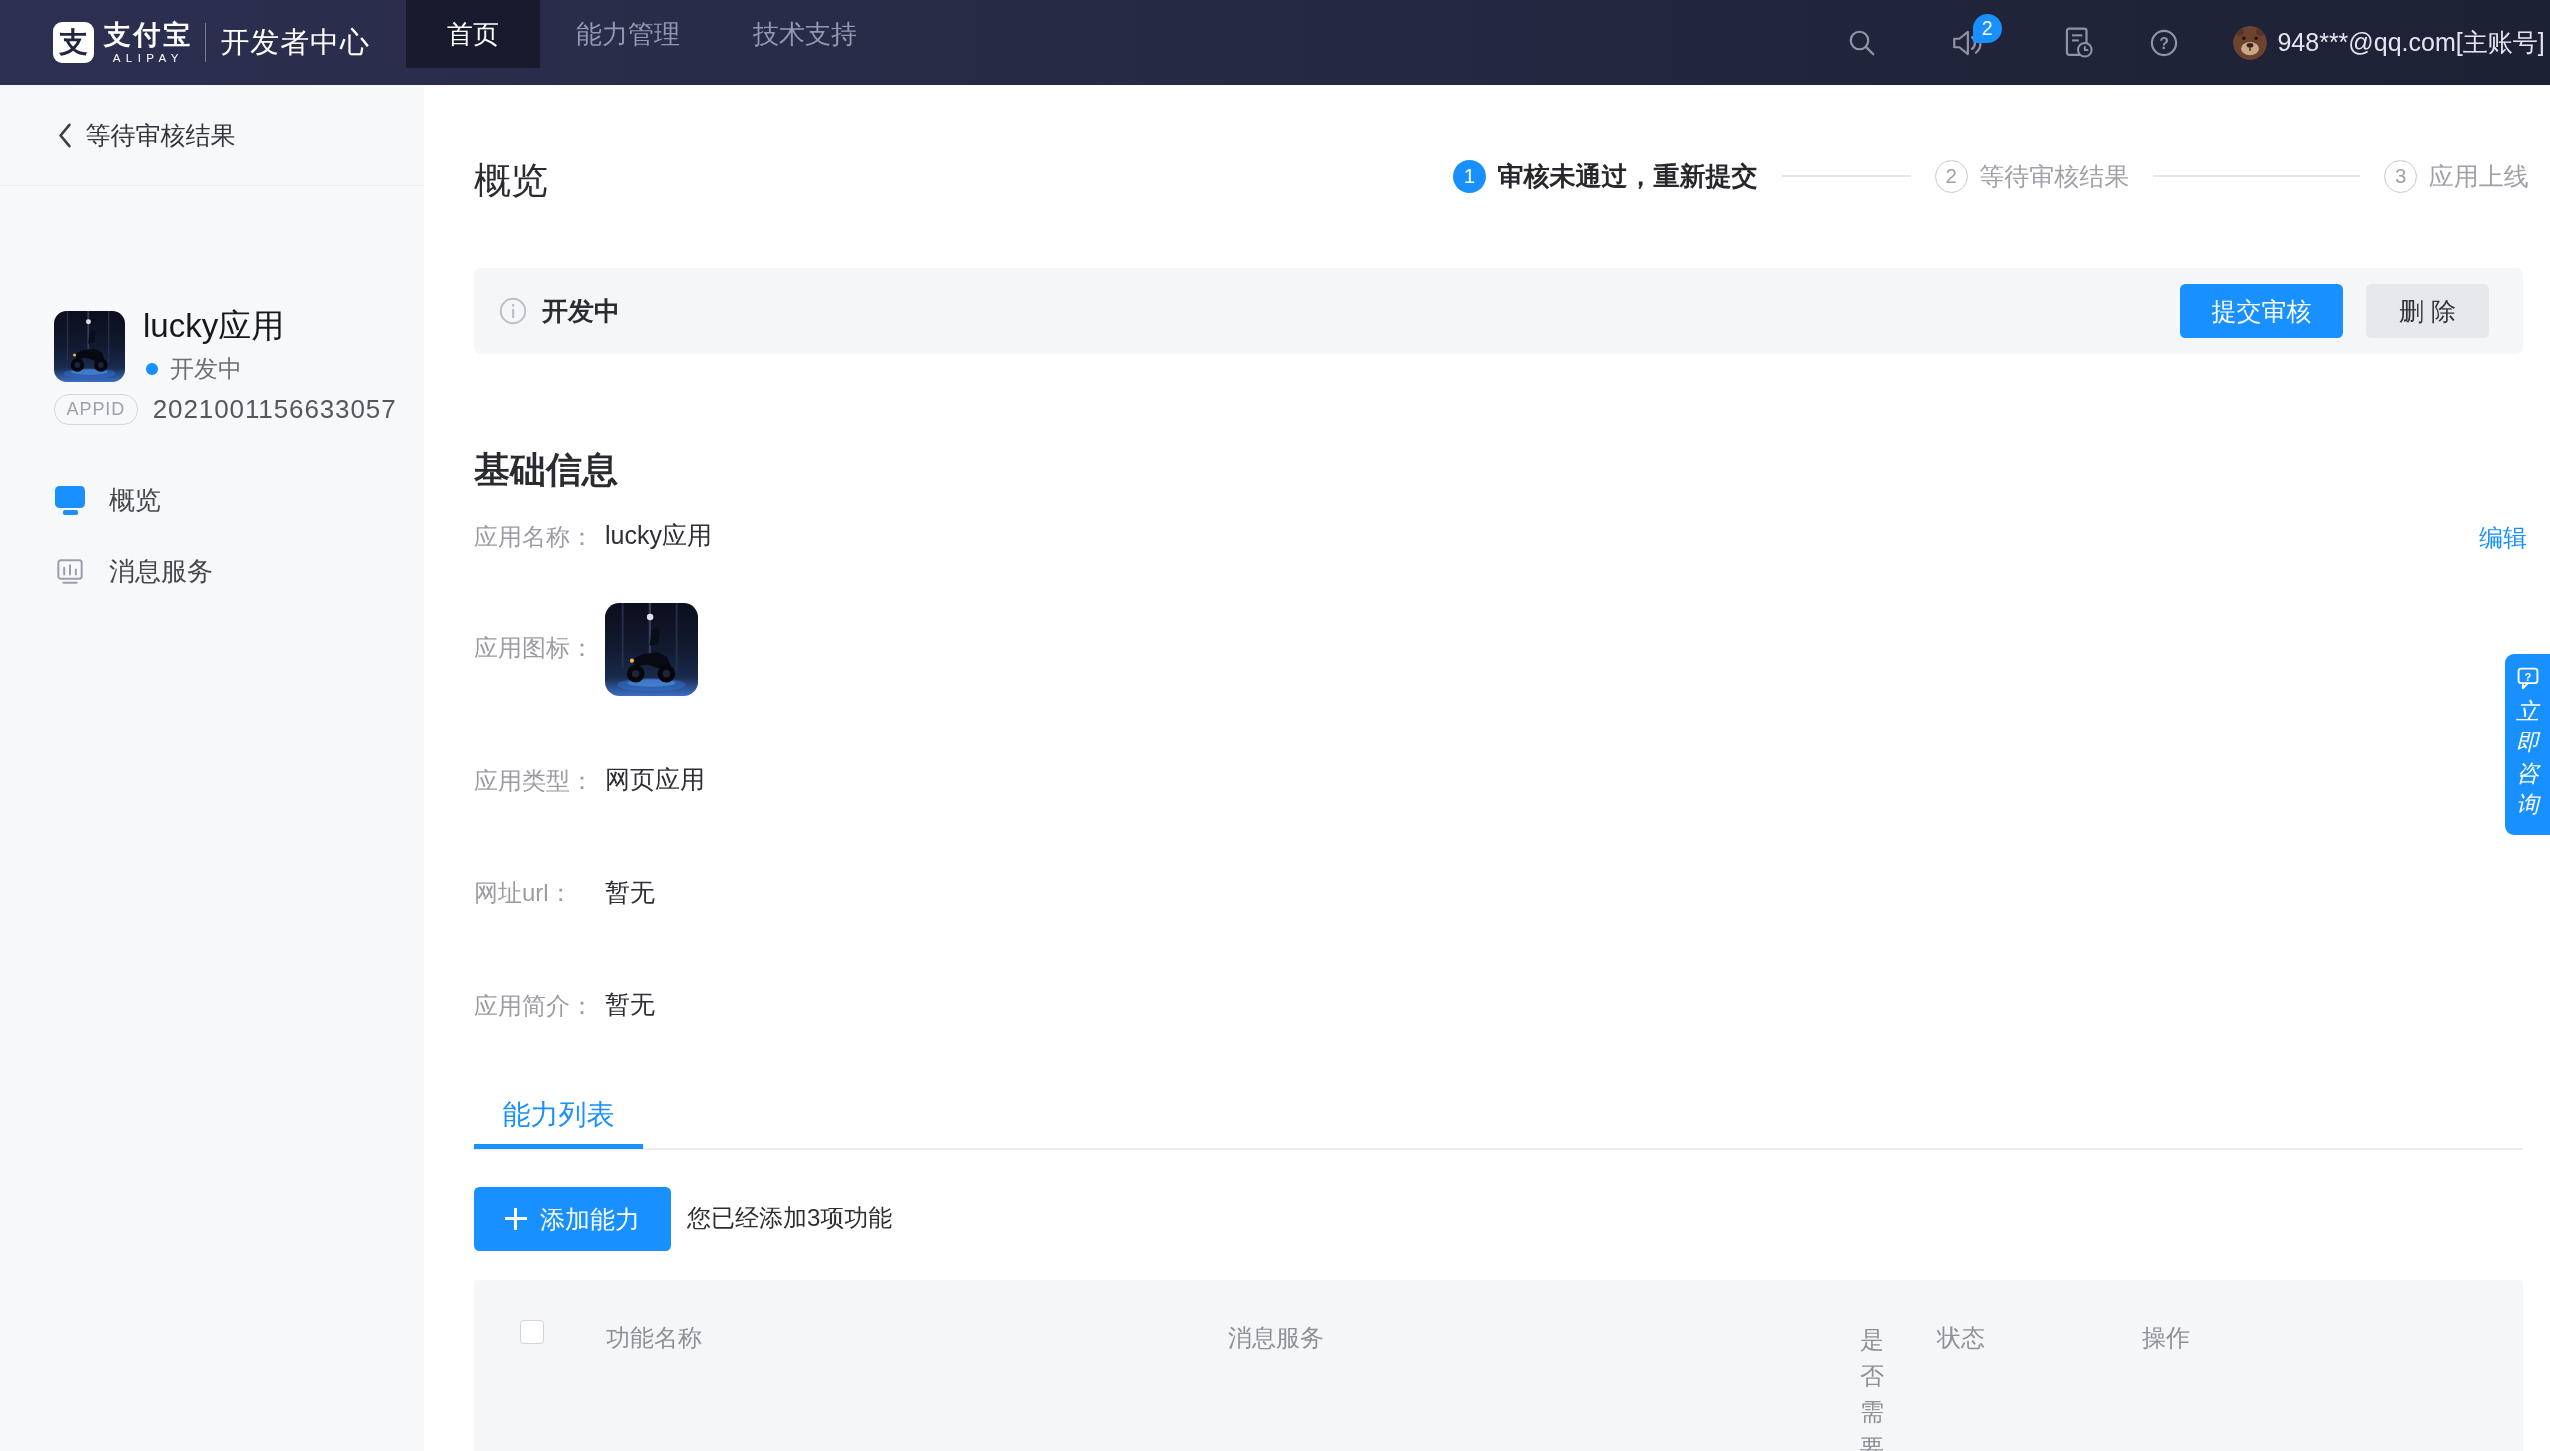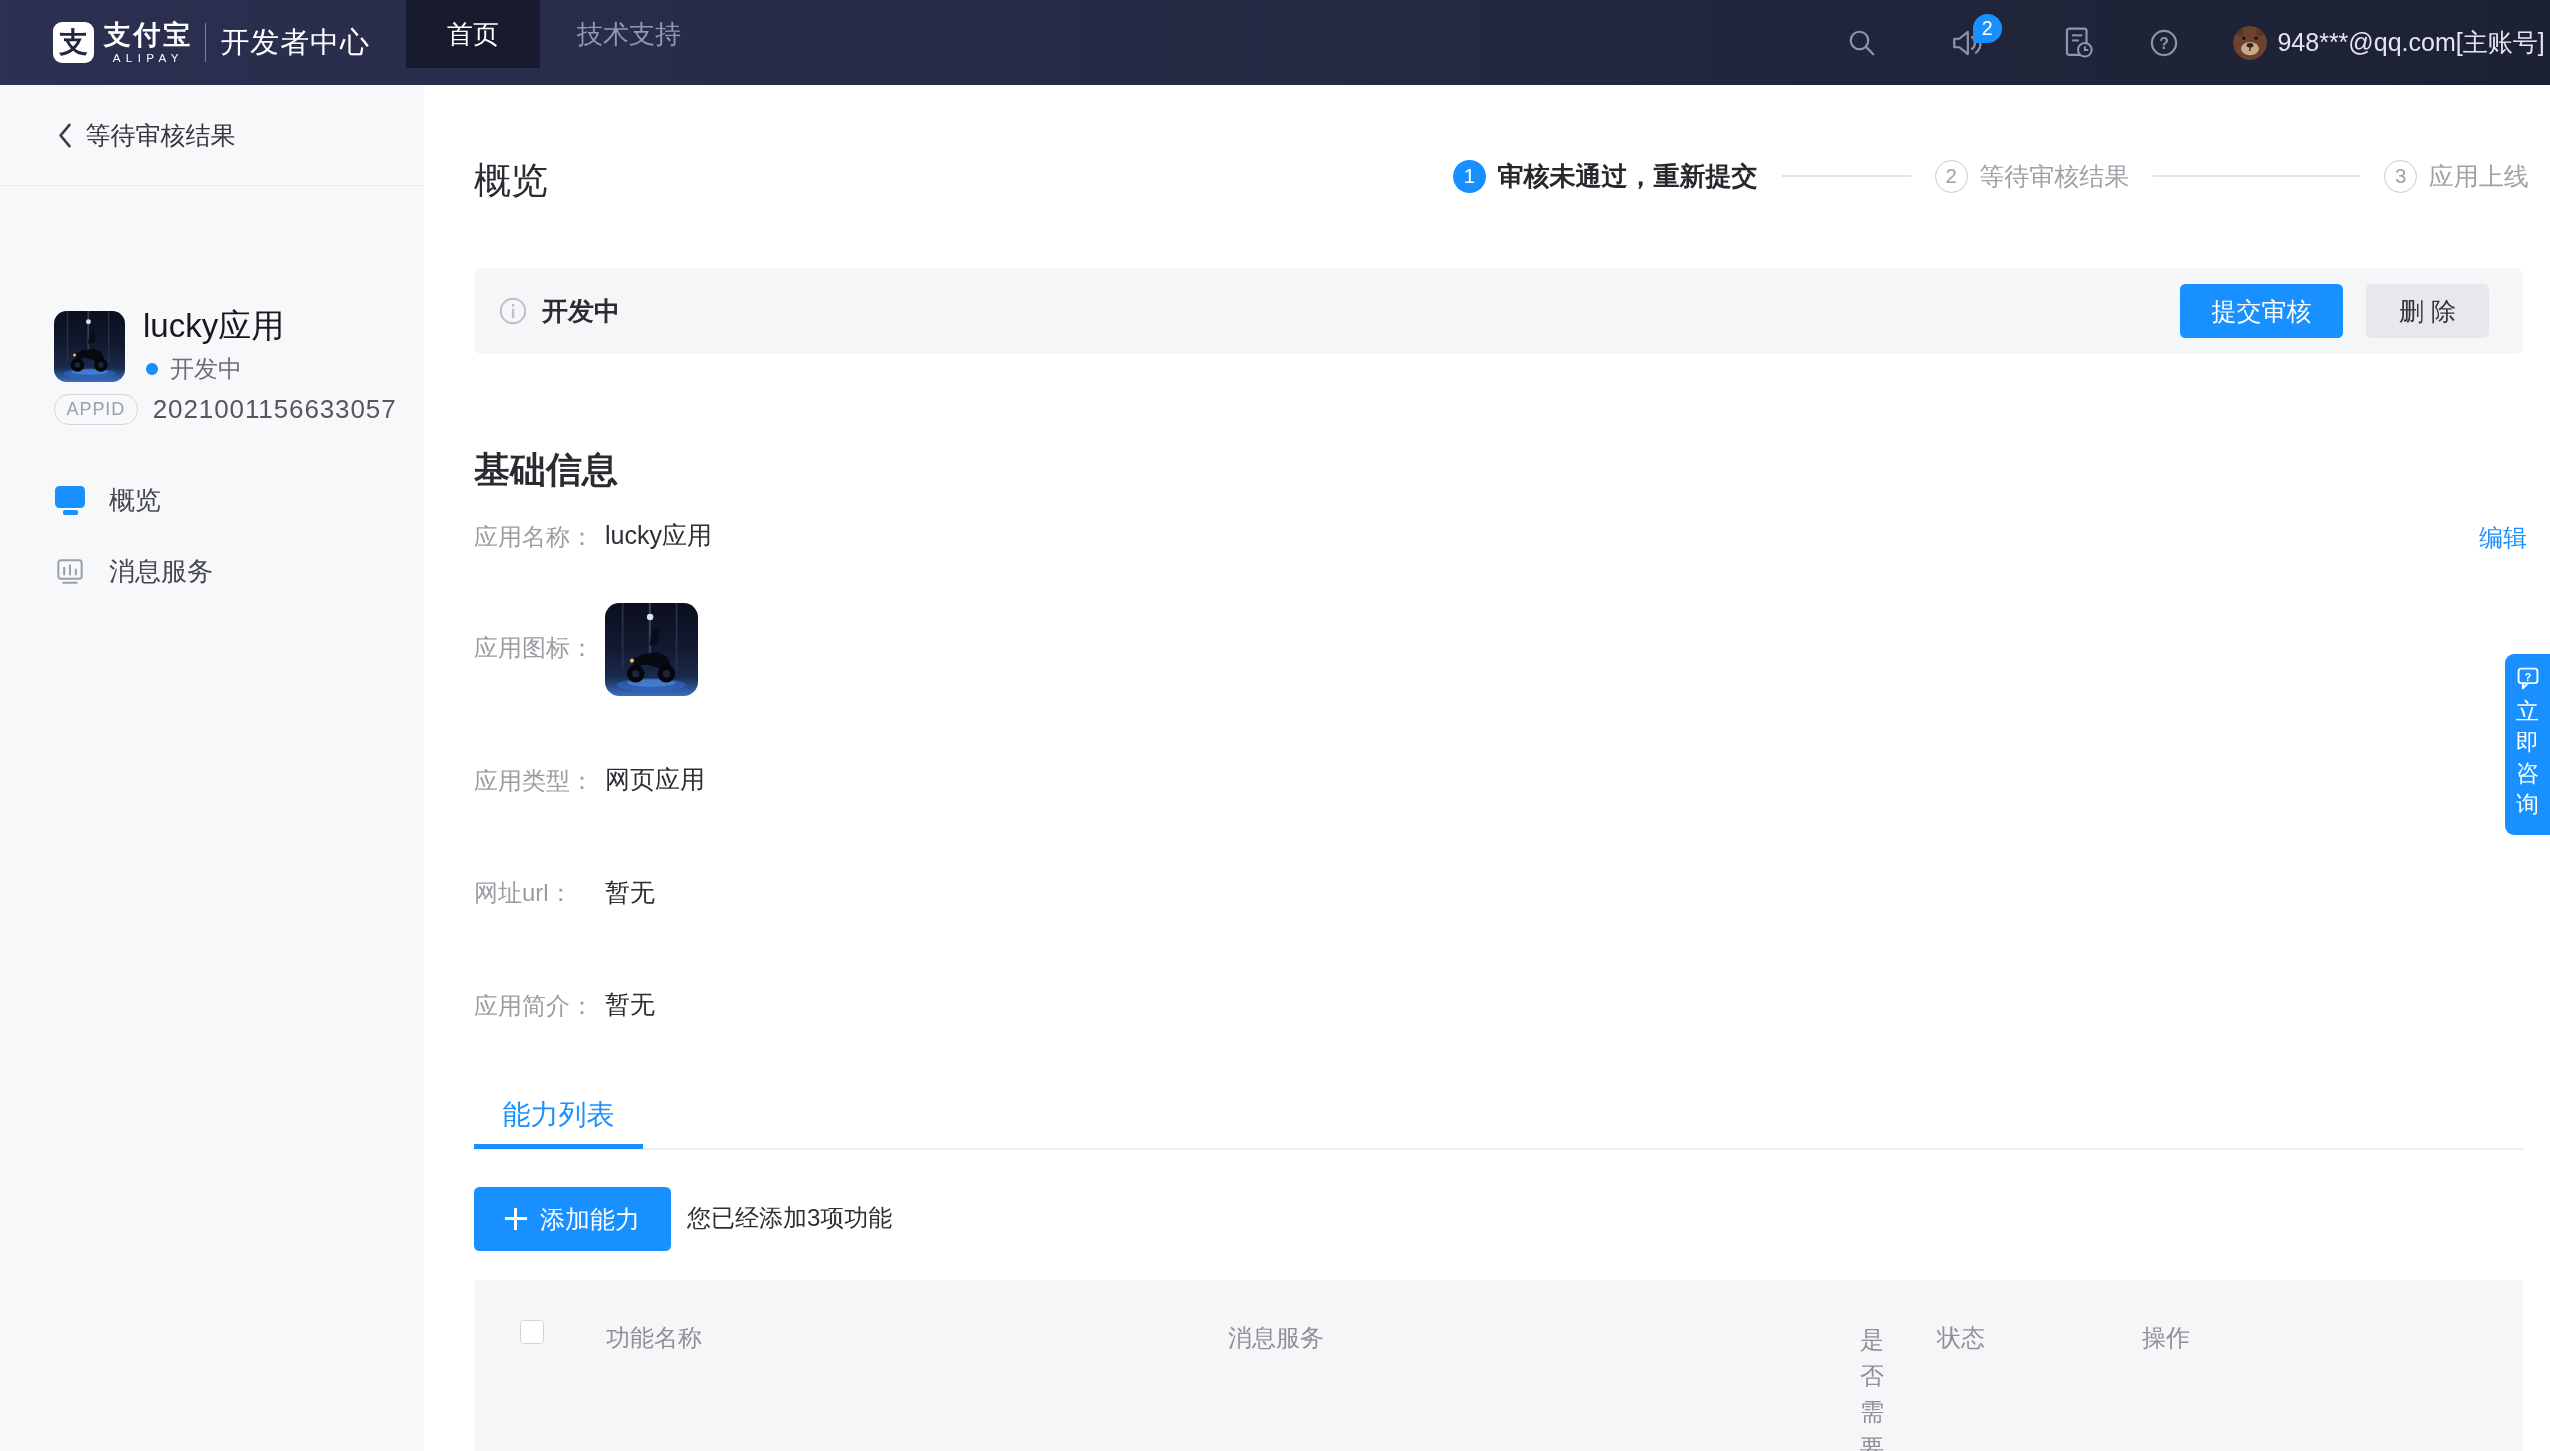--- a/index.html
+++ b/index.html
@@ -105,21 +105,21 @@
   .checkbox{position:absolute;left:46px;top:40px;width:24px;height:24px;background:#fff;
     border:1.8px solid #d0d3d8;border-radius:3.6px;box-sizing:border-box;cursor:pointer;}
   .th{position:absolute;top:42px;font-size:24px;color:#8e9096;}
   .th1{left:132px}.th2{left:754px}
   .th3{left:1386px;width:27px;line-height:36px;word-break:break-all;top:42px;}
   .th4{left:1463px}.th5{left:1668px}
   .consult{position:absolute;right:0;top:654px;width:45px;height:181px;background:#1890ff;
     border-radius:9px 0 0 9px;display:flex;flex-direction:column;align-items:center;
     padding-top:11.6px;box-sizing:border-box;cursor:pointer;}
   .consult-text{margin-top:6.2px;width:25px;font-size:23px;line-height:31px;color:#fff;
-    text-align:center;word-break:break-all;}
+    text-align:center;word-break:break-all;font-style:italic;}
   .hidden-defs{position:absolute;width:0;height:0;overflow:hidden;}
 </style>
 </head>
 <body>
 
 <svg class="hidden-defs" aria-hidden="true">
   <defs>
     <linearGradient id="nightbg" x1="0" y1="0" x2="0" y2="1">
       <stop offset="0" stop-color="#0b0e1c"></stop>
       <stop offset="0.5" stop-color="#121a31"></stop>
@@ -150,20 +150,21 @@
     <div class="logo-box">支</div>
     <div class="brand-col">
       <span class="brand-cn">支付宝</span>
       <span class="brand-en">ALIPAY</span>
     </div>
     <div class="brand-divider"></div>
     <div class="product">开发者中心</div>
   </div>
   <nav class="nav-items">
     <div class="nav-item active nw1">首页</div>
+    <div class="nav-item nw2">能力管理</div>
     <div class="nav-item nw3">技术支持</div>
   </nav>
   <div class="nav-right">
     <span class="nav-icon" style="margin-right:73px;">
       <svg width="30" height="30" viewBox="0 0 36 36">
         <circle cx="15" cy="15" r="10.5" fill="none" stroke="#8f94a8" stroke-width="2.6"></circle>
         <line x1="23" y1="23" x2="31.5" y2="31.5" stroke="#8f94a8" stroke-width="2.8" stroke-linecap="round"></line>
       </svg>
     </span>
     <span class="nav-icon speaker-wrap" style="margin-right:78px;">

